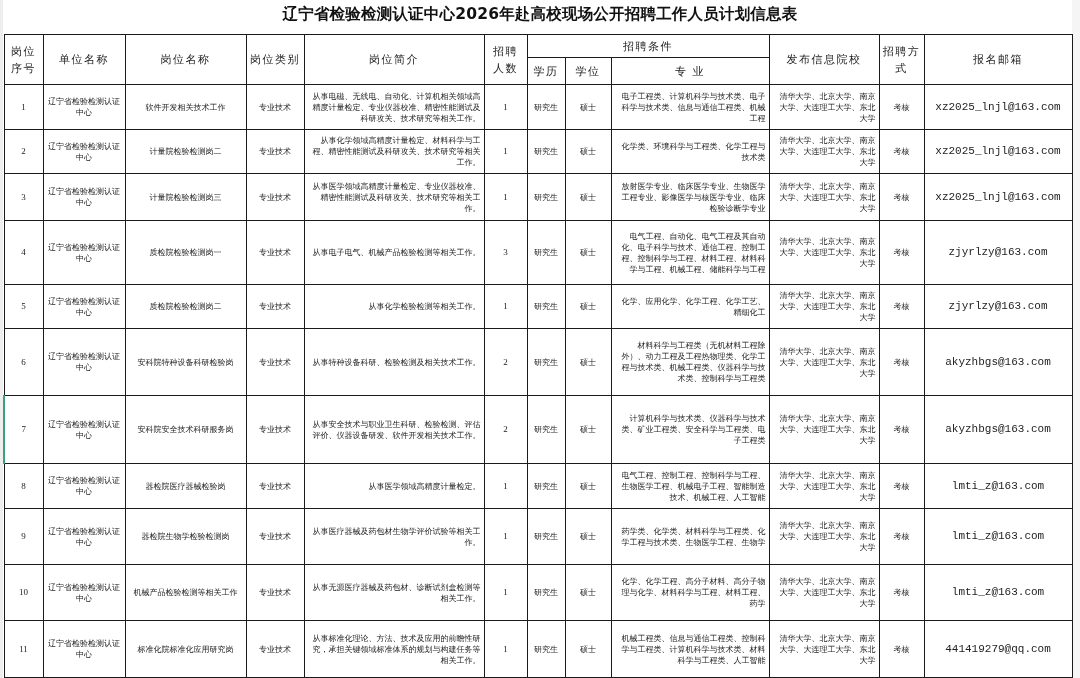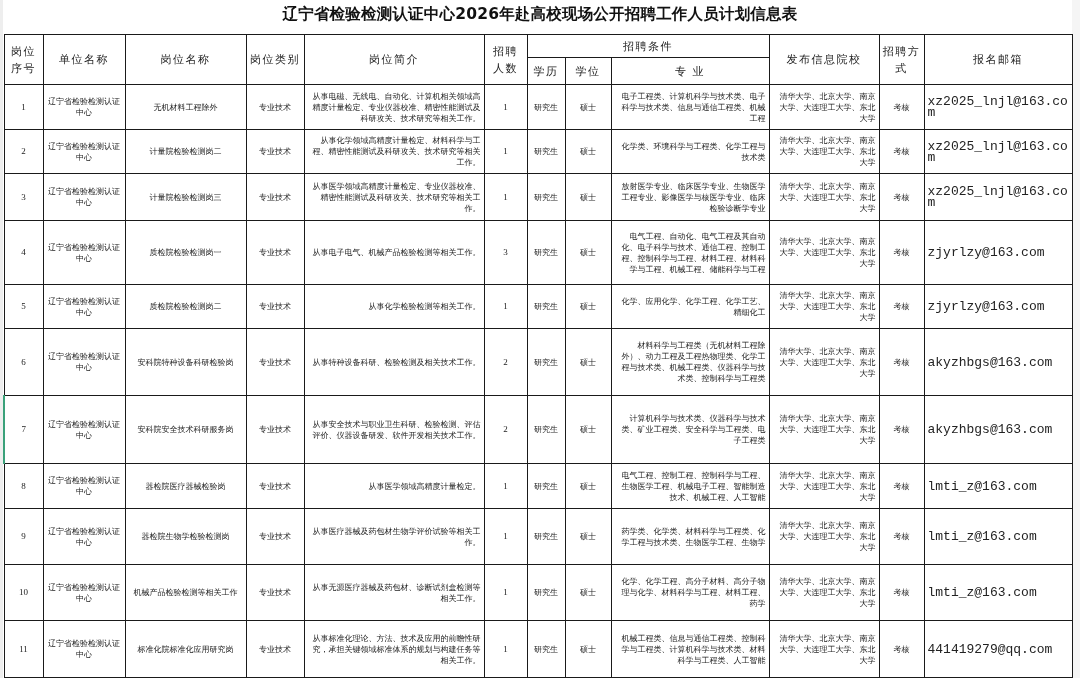--- a/index.html
+++ b/index.html
@@ -9,21 +9,21 @@
            font-size:15.5px; font-weight:bold; letter-spacing:0.2px; color:#111; }
   table.sheet { position:absolute; left:3px; top:34px; border-collapse:collapse;
                 table-layout:fixed; width:1068px; }
   table.sheet td, table.sheet th { border:1px solid #1a1a1a; padding:0 3px;
                 font-weight:normal; overflow:hidden; }
   th { font-size:11px; text-align:center; vertical-align:middle; color:#222;
        letter-spacing:1.5px; line-height:17px; }
   td { font-size:8px; line-height:11px; vertical-align:middle; color:#222; }
   td.c { text-align:center; }
   td.l { text-align:right; padding-left:2px; }
-  td.mono { font-family:"Liberation Mono", monospace; font-size:13px; text-align:left; word-break:break-all; }
+  td.mono { font-family:"Liberation Mono", monospace; font-size:11px; text-align:center; word-break:break-all; }
   td.num { font-family:"Liberation Serif", serif; font-size:9px; text-align:center; }
   tr.sel td:first-child { border-left:2px solid #3aa17a; }
   .lgray { position:absolute; left:0; top:0; width:3px; height:678px; background:#eeeeee; }
   .rgray { position:absolute; right:0; top:0; width:8px; height:678px; background:#f5f5f5; }
 </style>
 </head>
 <body>
 
 <div class="lgray"></div>
 <div class="rgray"></div>
@@ -61,21 +61,21 @@
     <tr style="height:27px">
       <th>学历</th>
       <th>学位</th>
       <th>专 业</th>
     </tr>
   </thead>
   <tbody id="tbody">
       <tr style="height: 45px;">
     <td class="num">1</td>
     <td class="c">辽宁省检验检测认证中心</td>
-    <td class="c">无机材料工程除外</td>
+    <td class="c">软件开发相关技术工作</td>
     <td class="c">专业技术</td>
     <td class="l">从事电磁、无线电、自动化、计算机相关领域高精度计量检定、专业仪器校准、精密性能测试及科研攻关、技术研究等相关工作。</td>
     <td class="num">1</td>
     <td class="c">研究生</td>
     <td class="c">硕士</td>
     <td class="l">电子工程类、计算机科学与技术类、电子科学与技术类、信息与通信工程类、机械工程</td>
     <td class="l">清华大学、北京大学、南京大学、大连理工大学、东北大学</td>
     <td class="c">考核</td>
     <td class="mono">xz2025_lnjl@163.com</td>
   </tr>

